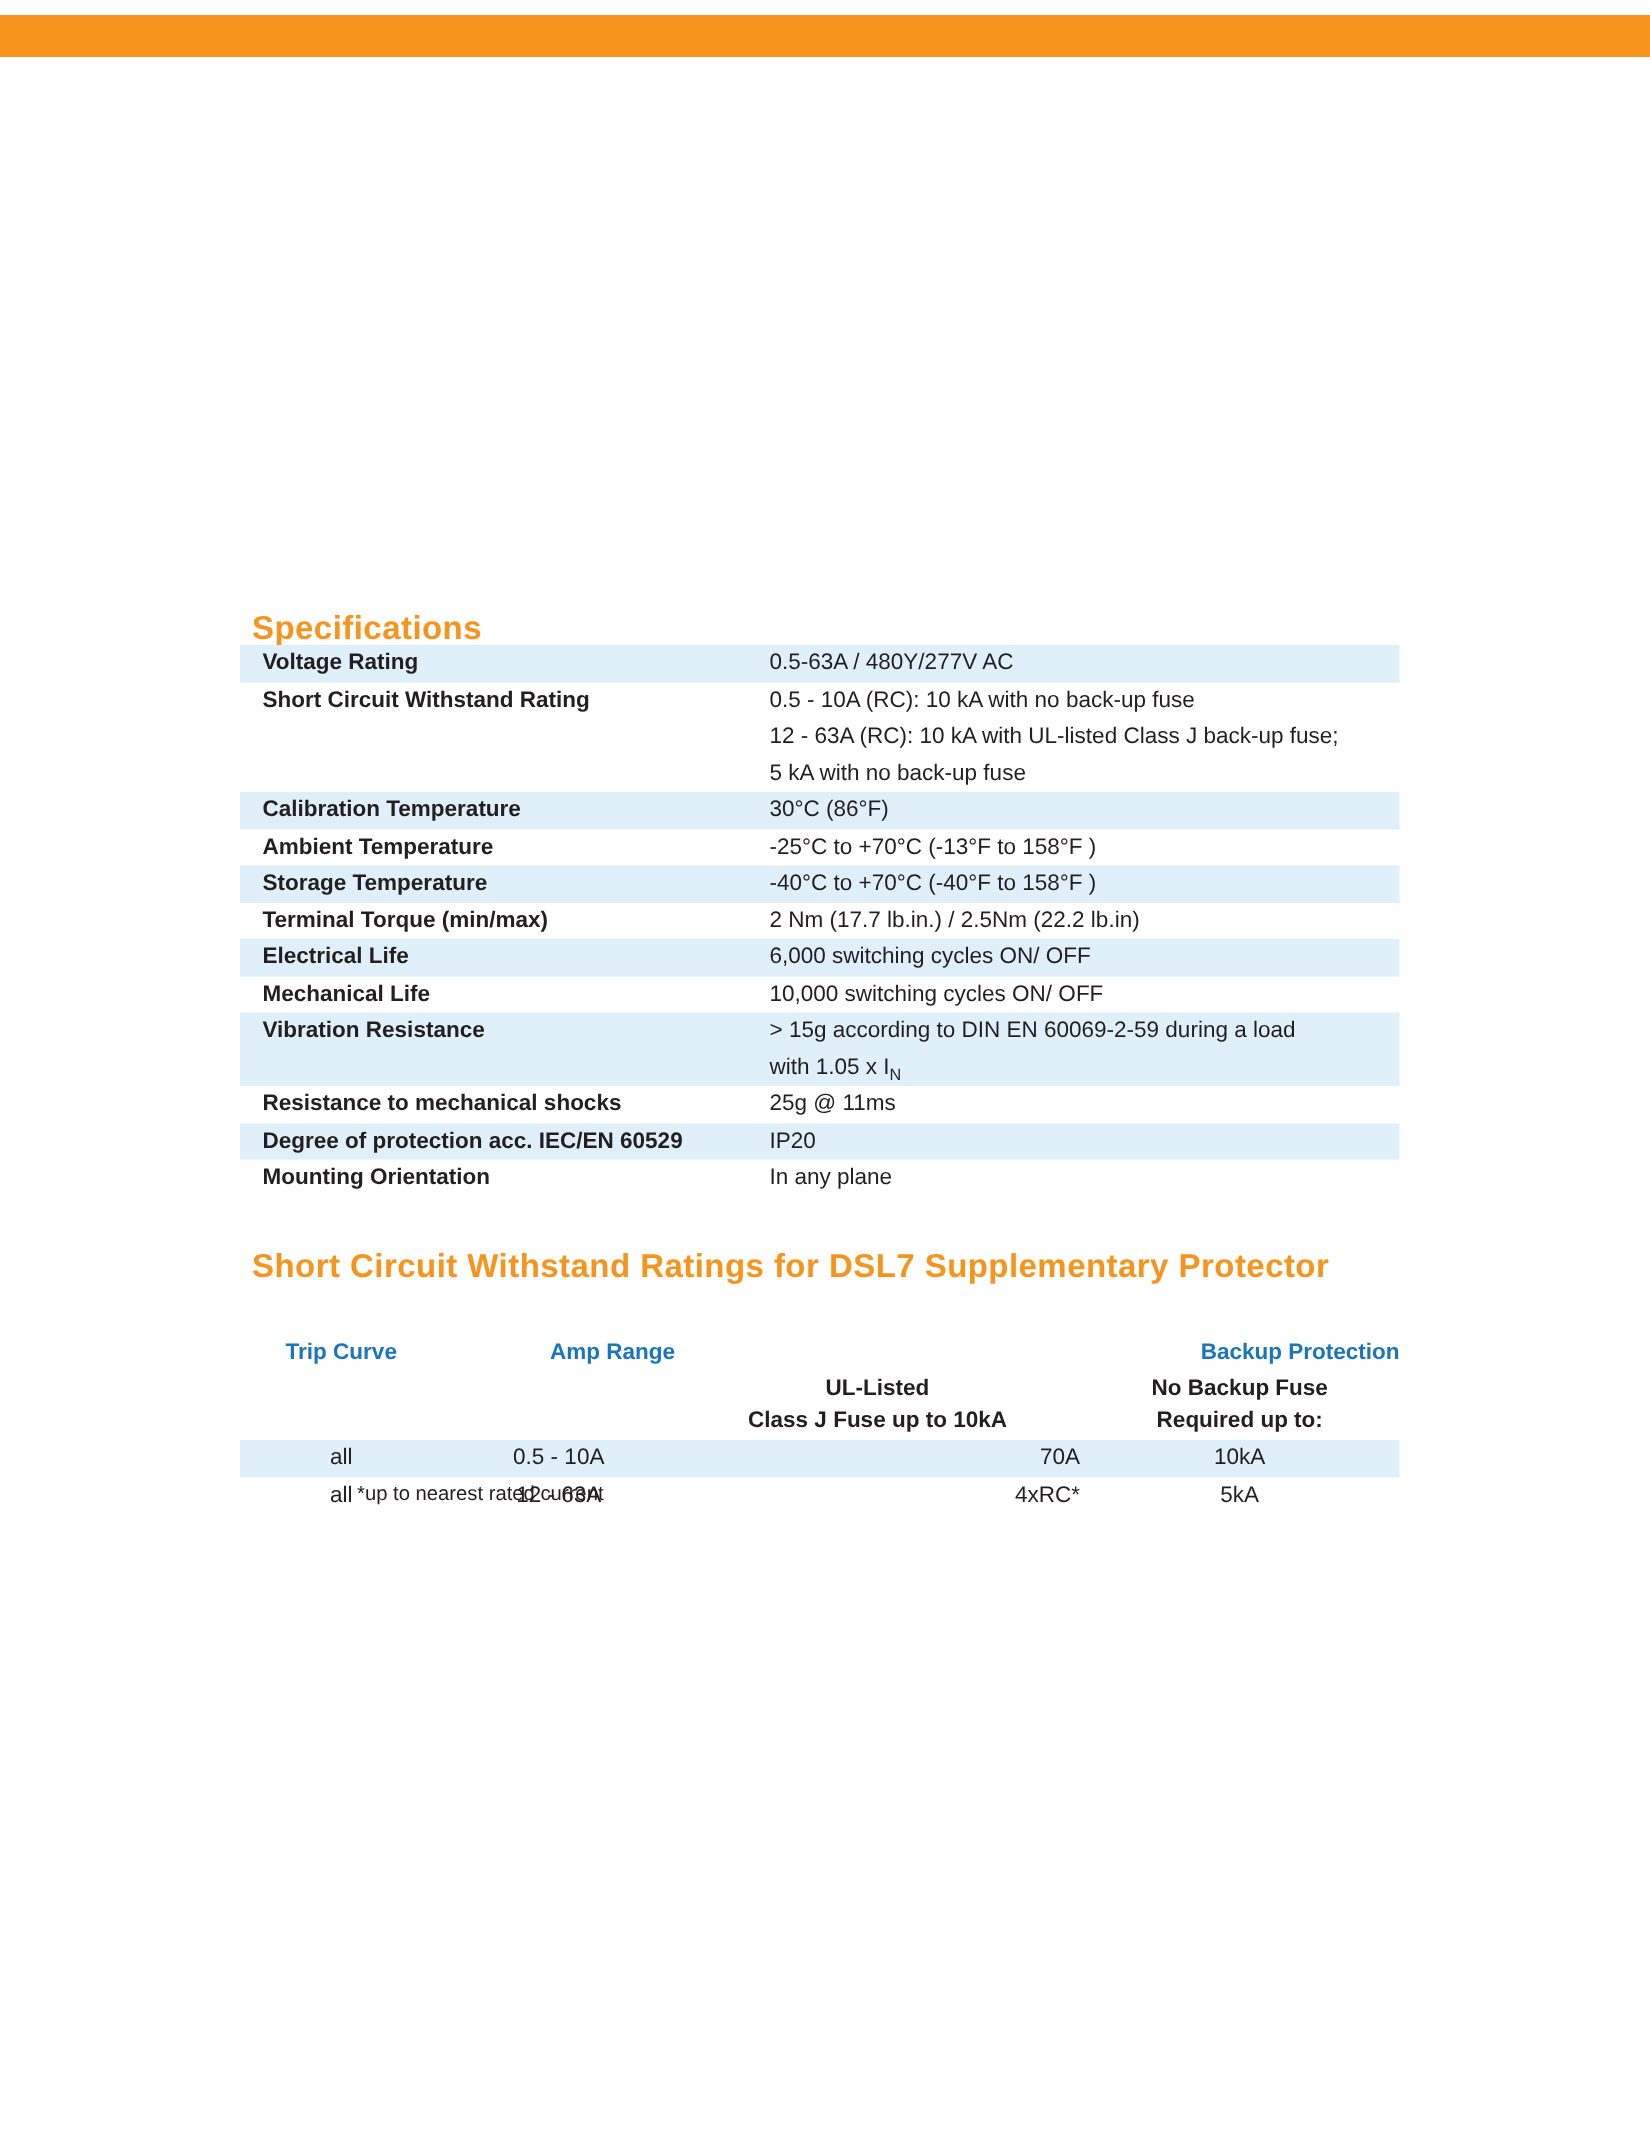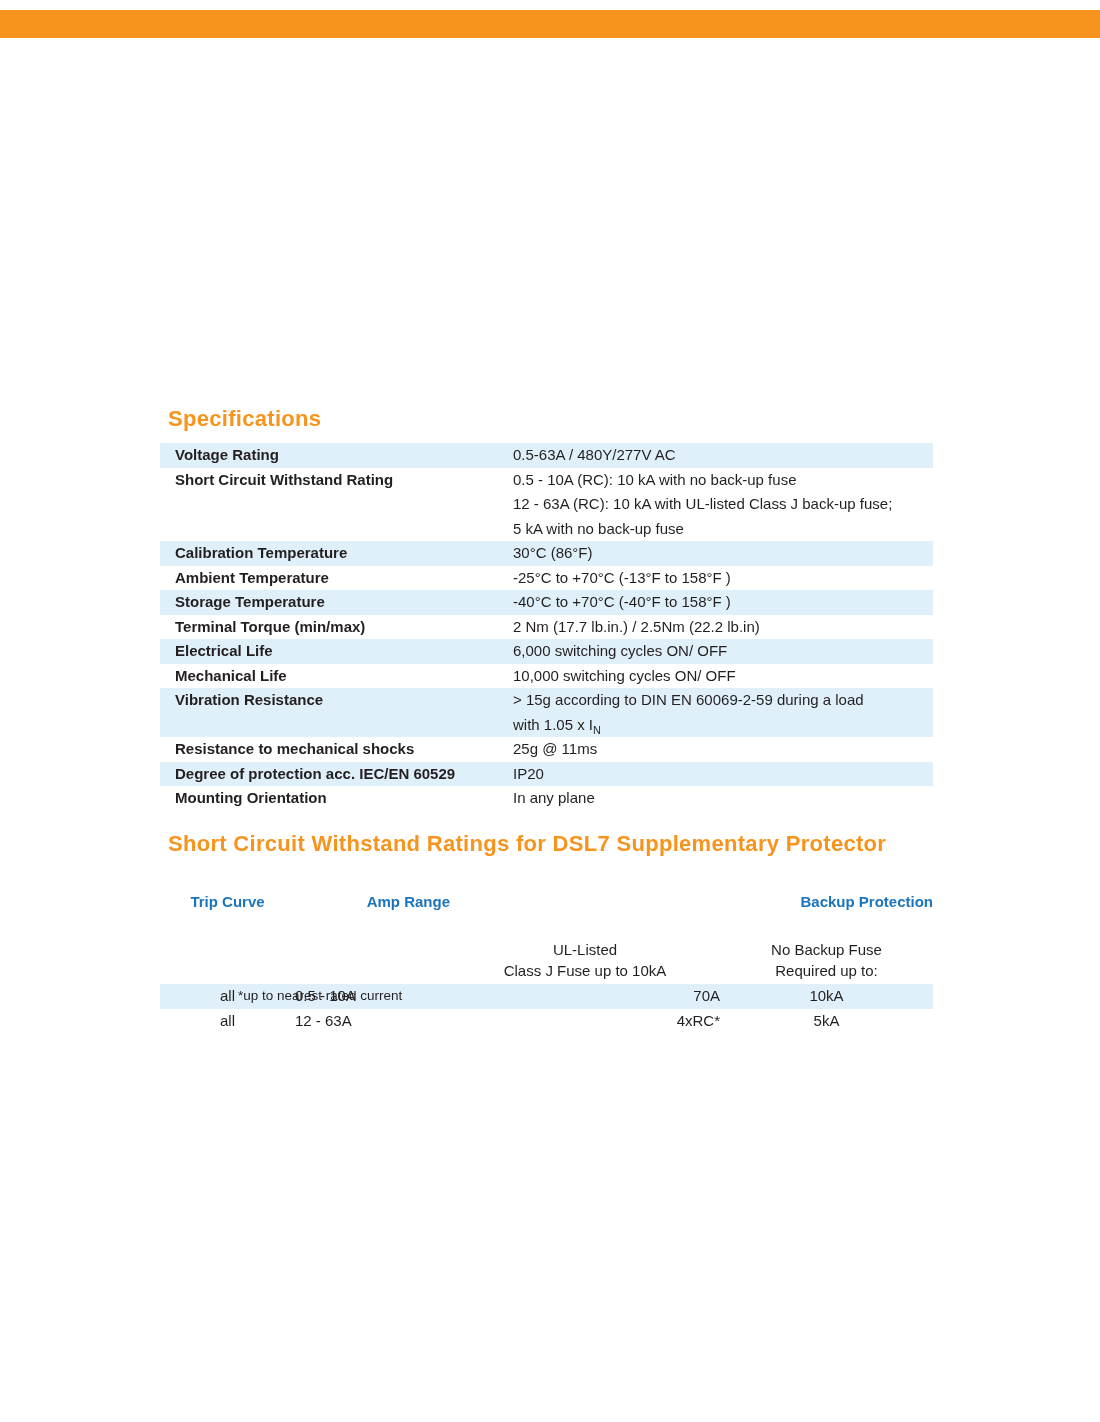--- a/index.html
+++ b/index.html
@@ -13,41 +13,41 @@
     background:var(--orange, #F7941E);
   }
   .section-heading {
     position:absolute; left:168px; font-size:22px; font-weight:bold;
     color:var(--orange, #F7941E); letter-spacing:0.3px; white-space:nowrap;
   }
   #spec-heading { top:406px; }
   #ratings-heading { top:831px; }
 
   
-  .spec-table { position:absolute; left:160px; top:443px; width:773px; font-size:15px; }
+  .spec-table { position:absolute; left:160px; top:430px; width:773px; font-size:15px; }
   .spec-row { display:flex; line-height:24.5px; }
   .spec-row.shaded { background:var(--rowblue, #E0F0FA); }
   .spec-label { width:353px; padding-left:15px; box-sizing:border-box; font-weight:bold; }
   .spec-value { flex:1; }
   .spec-value sub { font-size:0.72em; line-height:0; }
 
   
   .ratings-table { position:absolute; left:160px; top:890px; width:773px; font-size:15px; }
   .rt-header { display:flex; font-weight:bold; color:var(--blue, #1B75BC); line-height:24px; }
   .rt-header .c1 { width:135px; text-align:center; }
   .rt-header .c2 { width:155px; text-align:right; }
   .rt-header .c34 { width:483px; box-sizing:border-box; padding-left:28px; text-align:right; }
-  .rt-subheader { display:flex; font-weight:normal; line-height:21px; padding:1px 0 3px 0;margin-top:24px; }
+  .rt-subheader { display:flex; font-weight:bold; line-height:21px; padding:1px 0 3px 0; }
   .rt-subheader .c12 { width:290px; }
   .rt-subheader .c3 { width:270px; text-align:center; }
   .rt-subheader .c4 { width:213px; text-align:center; }
   .rt-row { display:flex; line-height:24.5px; }
   .rt-row.shaded { background:var(--rowblue, #E0F0FA); }
   .rt-row .c1 { width:135px; text-align:center; }
-  .rt-row .c2 { width:155px; text-align:left; }
+  .rt-row .c2 { width:155px; text-align:center; }
   .rt-row .c3 { width:270px; text-align:right; }
   .rt-row .c4 { width:213px; text-align:center; }
 
   .footnote { position:absolute; left:199px; top:988px; font-size:13.5px;margin-left:39px; }
 </style>
 </head>
 <body>
 
 <div class="top-bar"></div>
 

